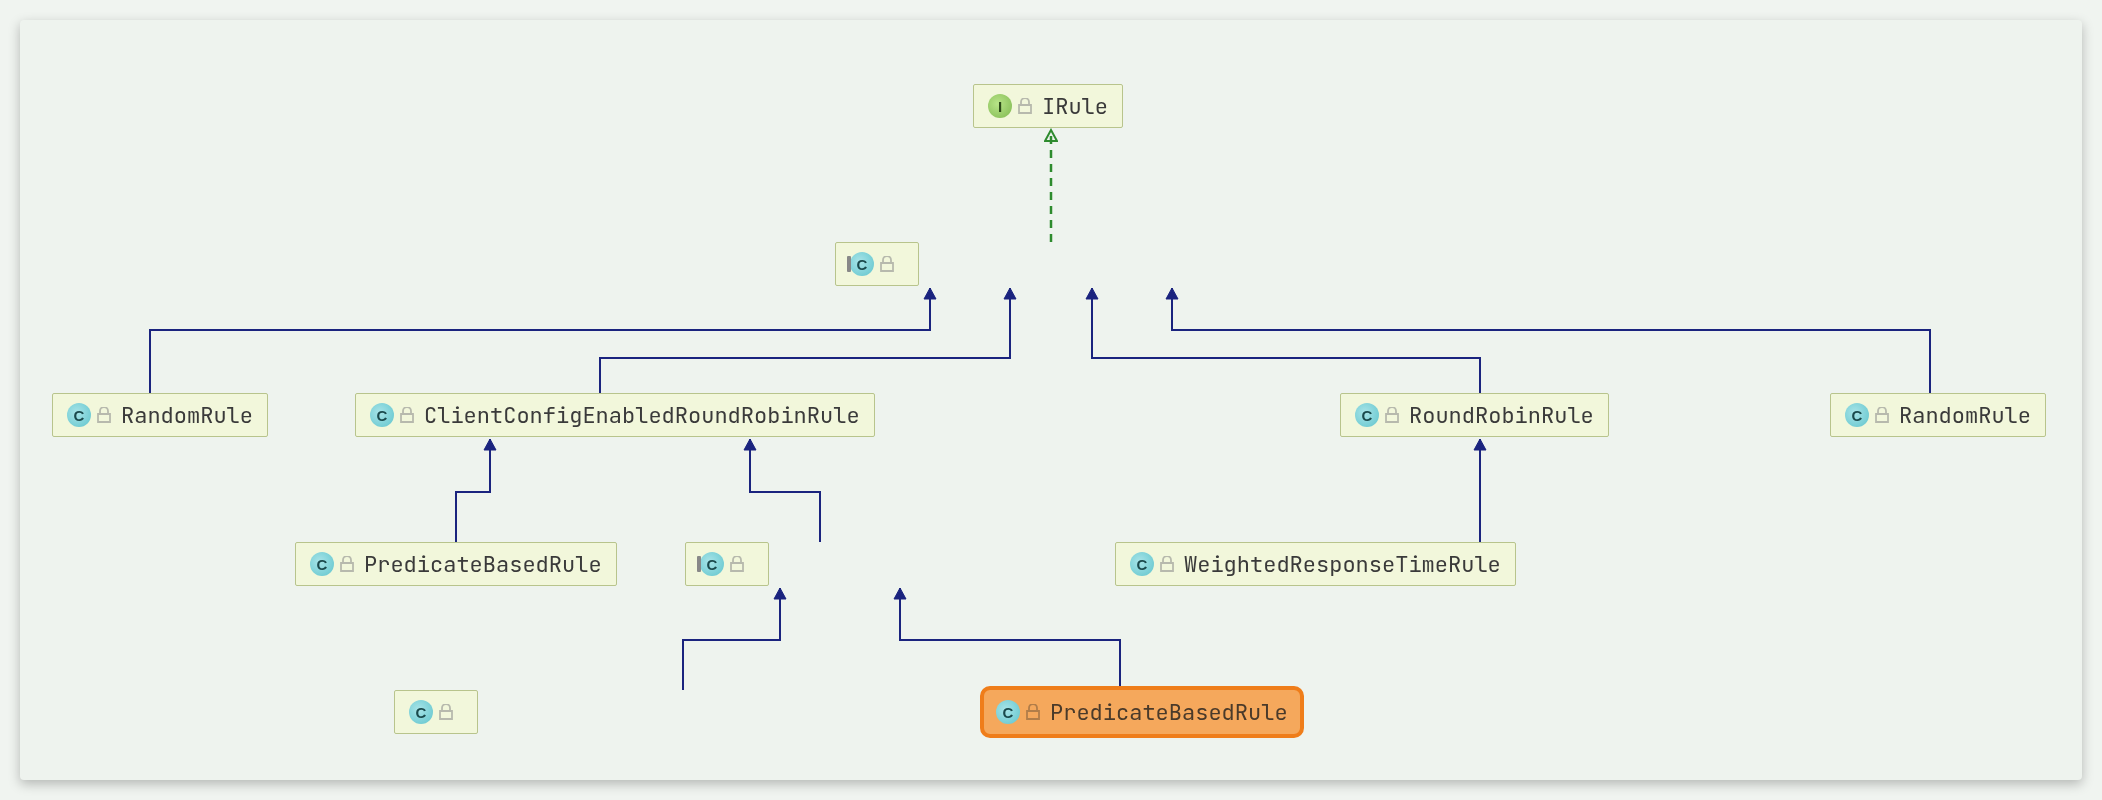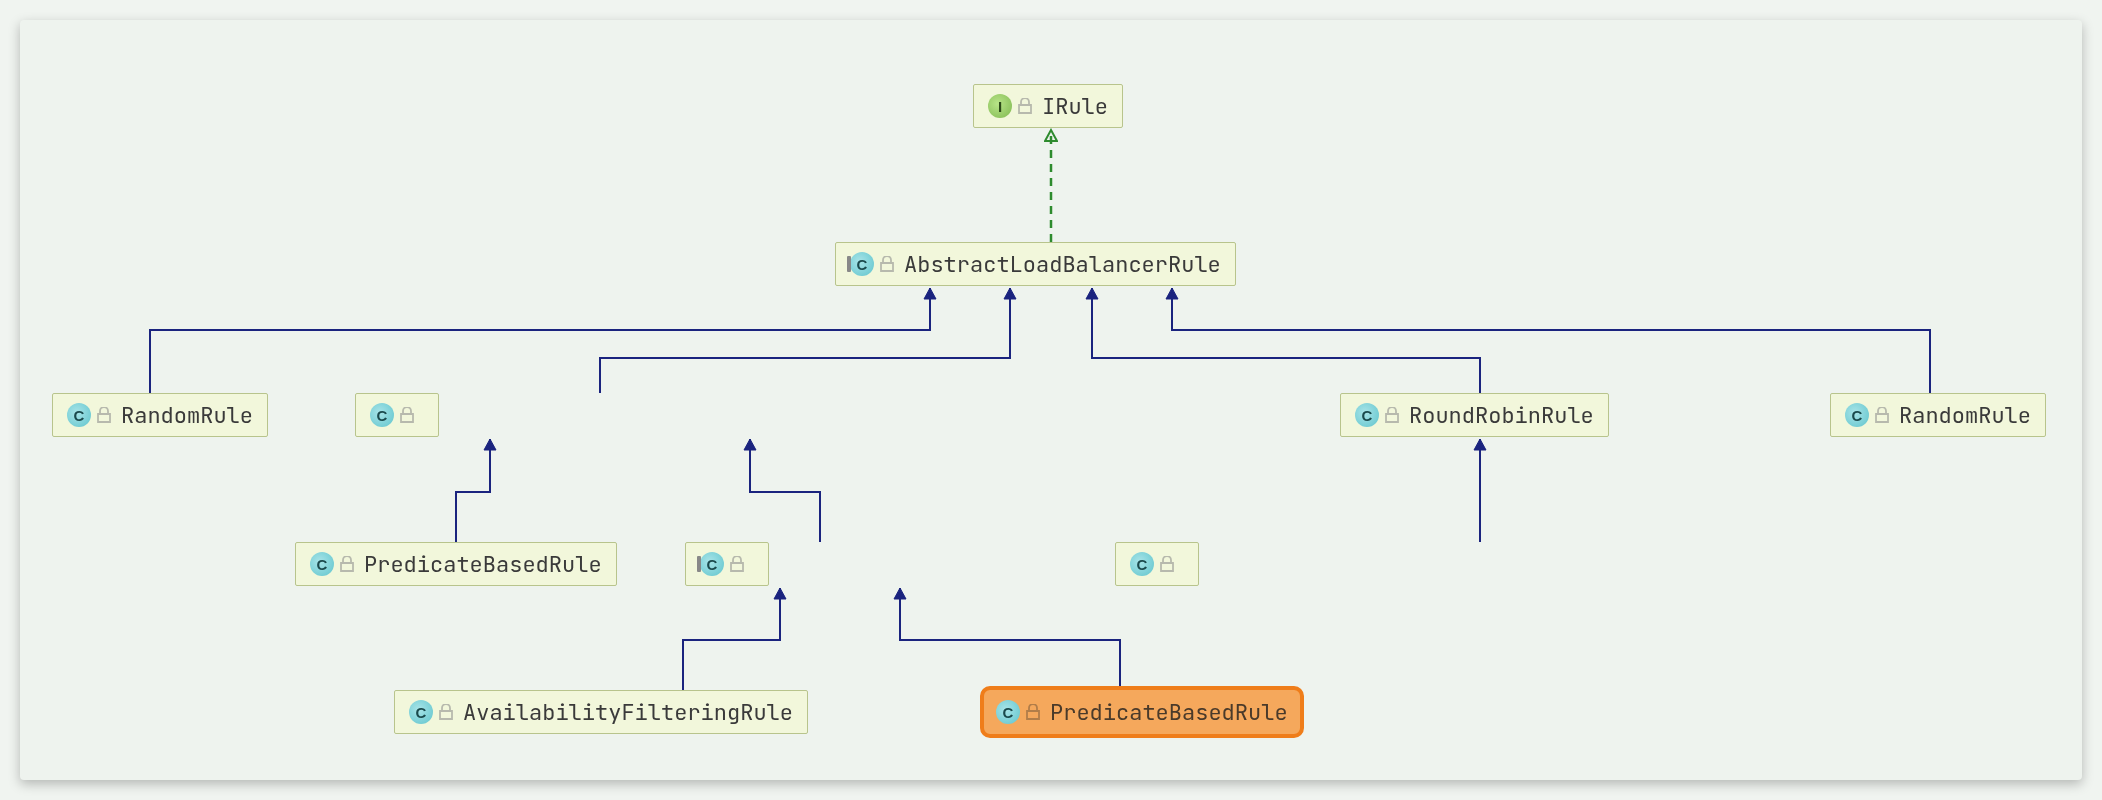--- a/index.html
+++ b/index.html
@@ -134,40 +134,40 @@
     <span>IRule</span>
   </div>
 
   <div class="node" style="left:815px; top:222px;">
     <span class="type-icon class abstract">C</span>
     <span class="lock-icon">
         <svg width="14" height="16" viewBox="0 0 14 16">
           <path d="M3,7 V4 a4,4 0 0 1 8,0 V7 M1,7 h12 v8 h-12 Z" fill="none" stroke="#888" stroke-width="1.8"></path>
         </svg>
       </span>
-    <span>AbstractLoadBalancerRule</span>
   </div>
 
   <div class="node" style="left:32px; top:373px;">
     <span class="type-icon class">C</span>
     <span class="lock-icon">
         <svg width="14" height="16" viewBox="0 0 14 16">
           <path d="M3,7 V4 a4,4 0 0 1 8,0 V7 M1,7 h12 v8 h-12 Z" fill="none" stroke="#888" stroke-width="1.8"></path>
         </svg>
       </span>
     <span>RandomRule</span>
   </div>
 
   <div class="node" style="left:335px; top:373px;">
     <span class="type-icon class">C</span>
     <span class="lock-icon">
         <svg width="14" height="16" viewBox="0 0 14 16">
           <path d="M3,7 V4 a4,4 0 0 1 8,0 V7 M1,7 h12 v8 h-12 Z" fill="none" stroke="#888" stroke-width="1.8"></path>
         </svg>
       </span>
+    <span>ClientConfigEnabledRoundRobinRule</span>
   </div>
 
   <div class="node" style="left:1320px; top:373px;">
     <span class="type-icon class">C</span>
     <span class="lock-icon">
         <svg width="14" height="16" viewBox="0 0 14 16">
           <path d="M3,7 V4 a4,4 0 0 1 8,0 V7 M1,7 h12 v8 h-12 Z" fill="none" stroke="#888" stroke-width="1.8"></path>
         </svg>
       </span>
     <span>RoundRobinRule</span>
@@ -202,30 +202,30 @@
       </span>
   </div>
 
   <div class="node" style="left:1095px; top:522px;">
     <span class="type-icon class">C</span>
     <span class="lock-icon">
         <svg width="14" height="16" viewBox="0 0 14 16">
           <path d="M3,7 V4 a4,4 0 0 1 8,0 V7 M1,7 h12 v8 h-12 Z" fill="none" stroke="#888" stroke-width="1.8"></path>
         </svg>
       </span>
+    <span>WeightedResponseTimeRule</span>
   </div>
 
   <div class="node" style="left:374px; top:670px;">
     <span class="type-icon class">C</span>
     <span class="lock-icon">
         <svg width="14" height="16" viewBox="0 0 14 16">
           <path d="M3,7 V4 a4,4 0 0 1 8,0 V7 M1,7 h12 v8 h-12 Z" fill="none" stroke="#888" stroke-width="1.8"></path>
         </svg>
       </span>
-    <span>AvailabilityFilteringRule</span>
   </div>
 
   <div class="node highlighted" style="left:960px; top:666px;">
     <span class="type-icon class">C</span>
     <span class="lock-icon">
         <svg width="14" height="16" viewBox="0 0 14 16">
           <path d="M3,7 V4 a4,4 0 0 1 8,0 V7 M1,7 h12 v8 h-12 Z" fill="none" stroke="#7a5a3a" stroke-width="1.8"></path>
         </svg>
       </span>
     <span>PredicateBasedRule</span>

